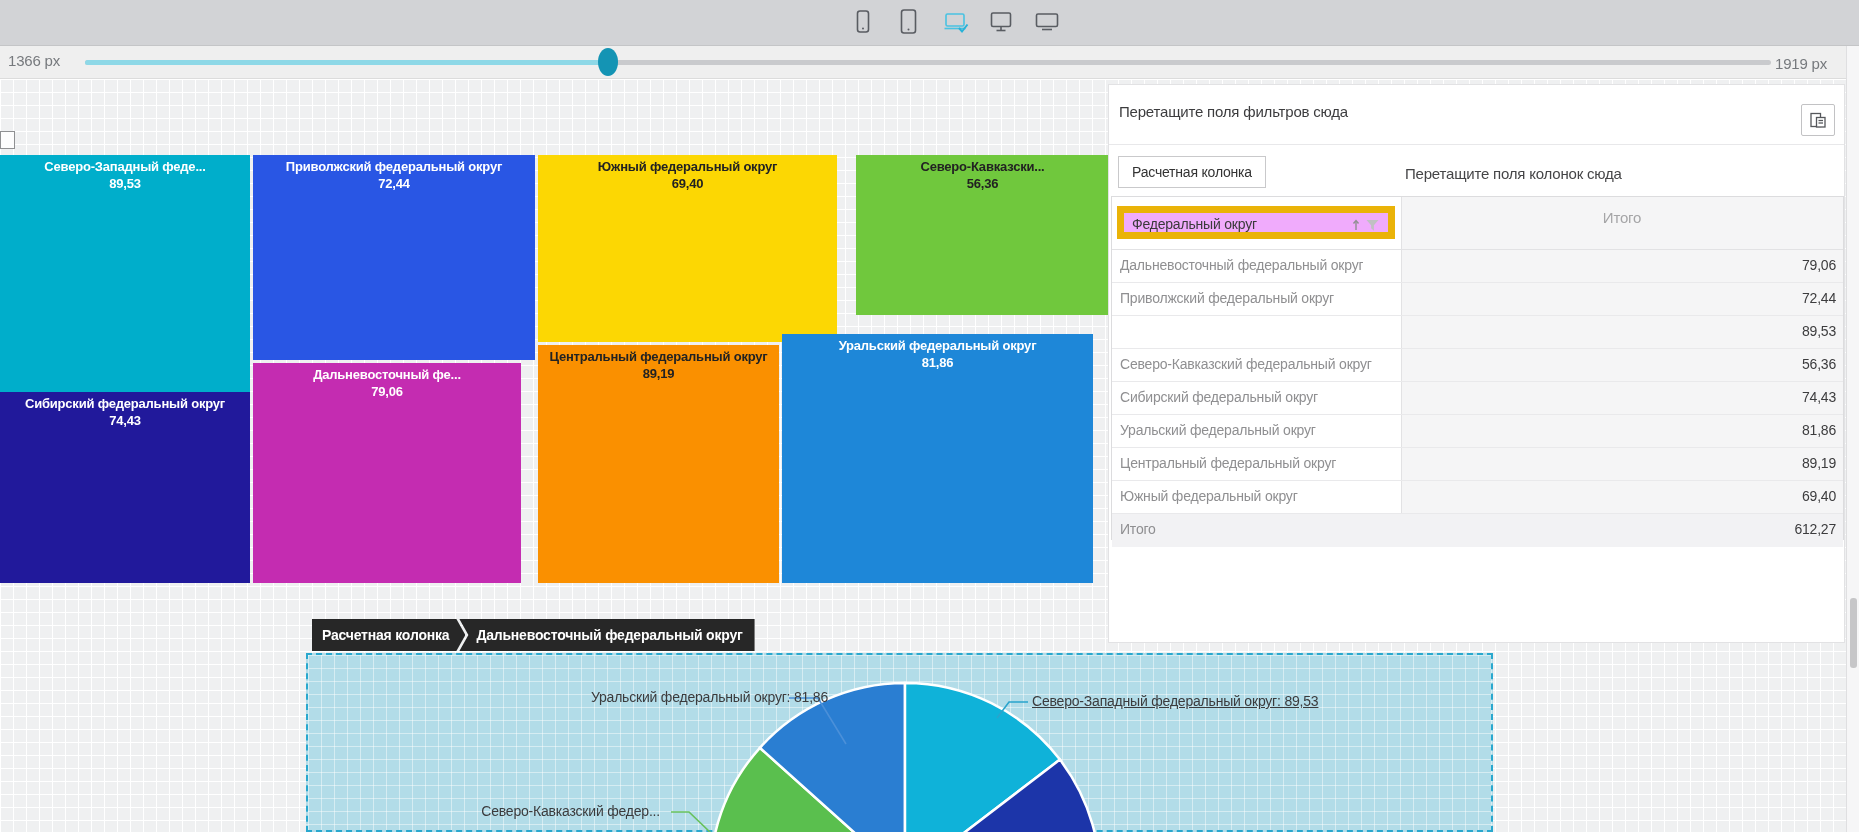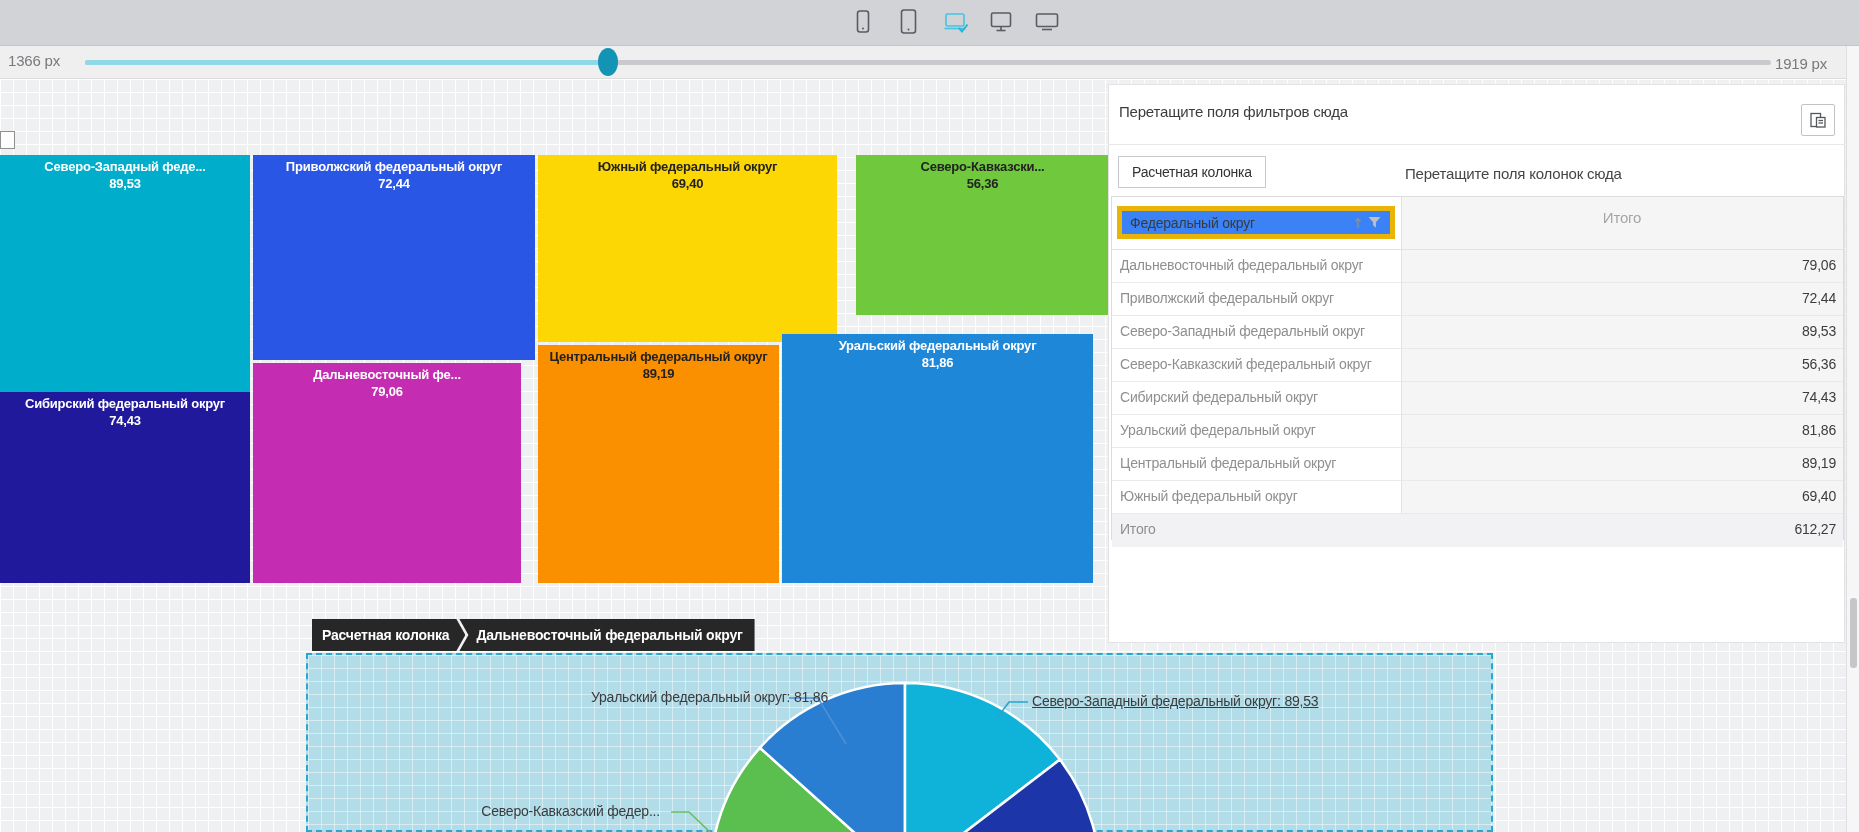--- a/index.html
+++ b/index.html
@@ -49,22 +49,22 @@
   .filter-hint{position:absolute;left:10px;top:18px;font-size:15px;color:#3c3c3e}
   .fc-btn{position:absolute;left:692px;top:19px;width:34px;height:32px;border:1px solid #c2c2c4;border-radius:2px;background:#fff;
     display:flex;align-items:center;justify-content:center;box-sizing:border-box}
   .filter-sep{position:absolute;left:0;top:59px;width:100%;height:1px;background:#e8e8ea}
   .chip{position:absolute;left:9px;top:71px;height:32px;line-height:30px;padding:0 13px;border:1px solid #c9c9cb;background:#fff;
     font-size:14px;color:#333;box-sizing:border-box;white-space:nowrap}
   .cols-hint{position:absolute;left:296px;top:80px;font-size:15px;color:#454547}
   .pivot{position:absolute;left:2px;top:111px;width:733px;height:344px;border:1px solid #dcdcde;box-sizing:border-box;background:#fff}
   .col-underlay{position:absolute;left:289px;top:0;right:0;bottom:0;background:#f5f5f6;border-left:1px solid #e2e2e4}
   .pvt-header{position:relative;height:52px;border-bottom:1px solid #e2e2e4}
-  .field-chip{position:absolute;left:5px;top:9px;width:278px;height:33px;border:5px solid #eab308;background:#3b82f6;
-    display:flex;align-items:center;padding:0 8px;font-size:14px;color:#3a3a3a;box-sizing:border-box}
+  .field-chip{position:absolute;left:5px;top:9px;width:278px;height:33px;border:7px solid #eab308;background:#f0abfc;
+    display:flex;align-items:flex-end;padding:0 8px;font-size:14px;color:#3a3a3a;box-sizing:border-box}
   .field-chip .fc-label{flex:1}
   .itogo-head{position:absolute;left:289px;right:0;top:0;height:100%;display:flex;justify-content:center;align-items:flex-start;
     padding-top:12px;color:#a5a5a7;font-size:15px}
   .prow{position:relative;height:32px;border-bottom:1px solid #e9e9eb;font-size:14px}
   .prow .lab,.ptotal .lab{position:absolute;left:8px;top:0;line-height:31px;color:#8f8f91;max-width:276px;white-space:nowrap;overflow:hidden}
   .prow .val,.ptotal .val{position:absolute;right:7px;top:0;line-height:31px;color:#3c3c3e}
   .ptotal{position:relative;height:33px;background:#f2f2f4;font-size:14px}
   
   .sb{position:absolute;right:0;top:46px;width:13px;height:786px;background:#f6f6f7;border-left:1px solid #dfdfe1;box-sizing:border-box;z-index:7}
   .sb-thumb{position:absolute;left:3px;top:552px;width:7px;height:70px;background:#c6c6c8;border-radius:3px}
@@ -204,21 +204,20 @@
     <div>
         <div class="prow">
           <span class="lab">Дальневосточный федеральный округ</span>
           <span class="val">79,06</span>
         </div>
         <div class="prow">
           <span class="lab">Приволжский федеральный округ</span>
           <span class="val">72,44</span>
         </div>
         <div class="prow">
-          <span class="lab">Северо-Западный федеральный округ</span>
           <span class="val">89,53</span>
         </div>
         <div class="prow">
           <span class="lab">Северо-Кавказский федеральный округ</span>
           <span class="val">56,36</span>
         </div>
         <div class="prow">
           <span class="lab">Сибирский федеральный округ</span>
           <span class="val">74,43</span>
         </div>

